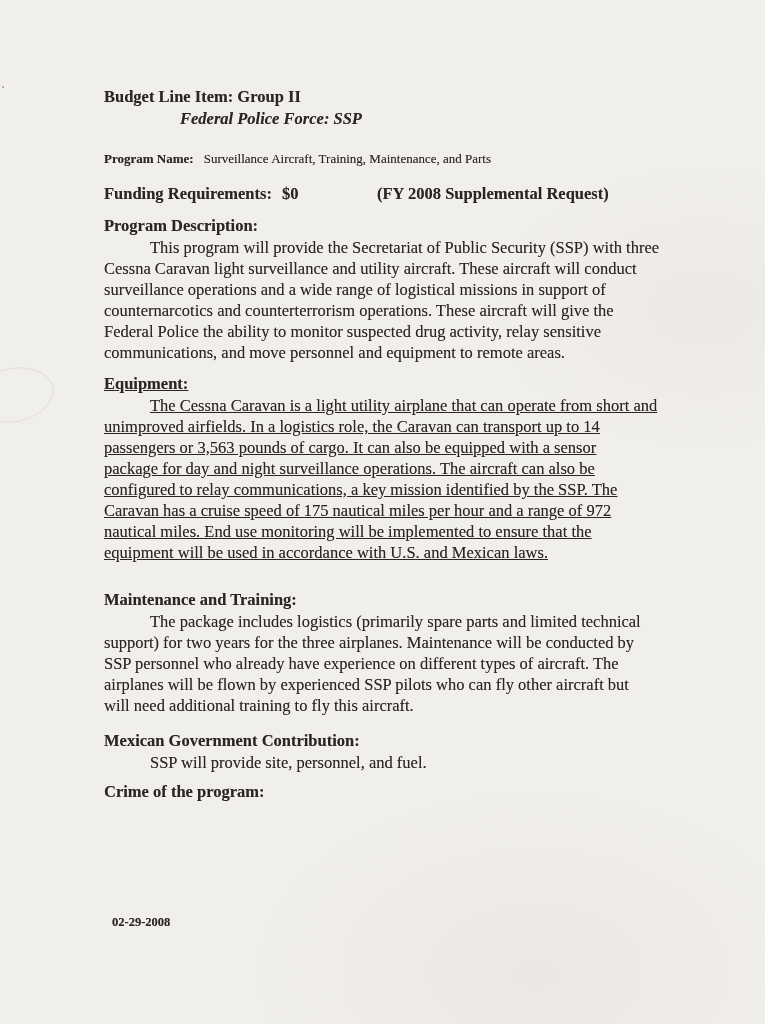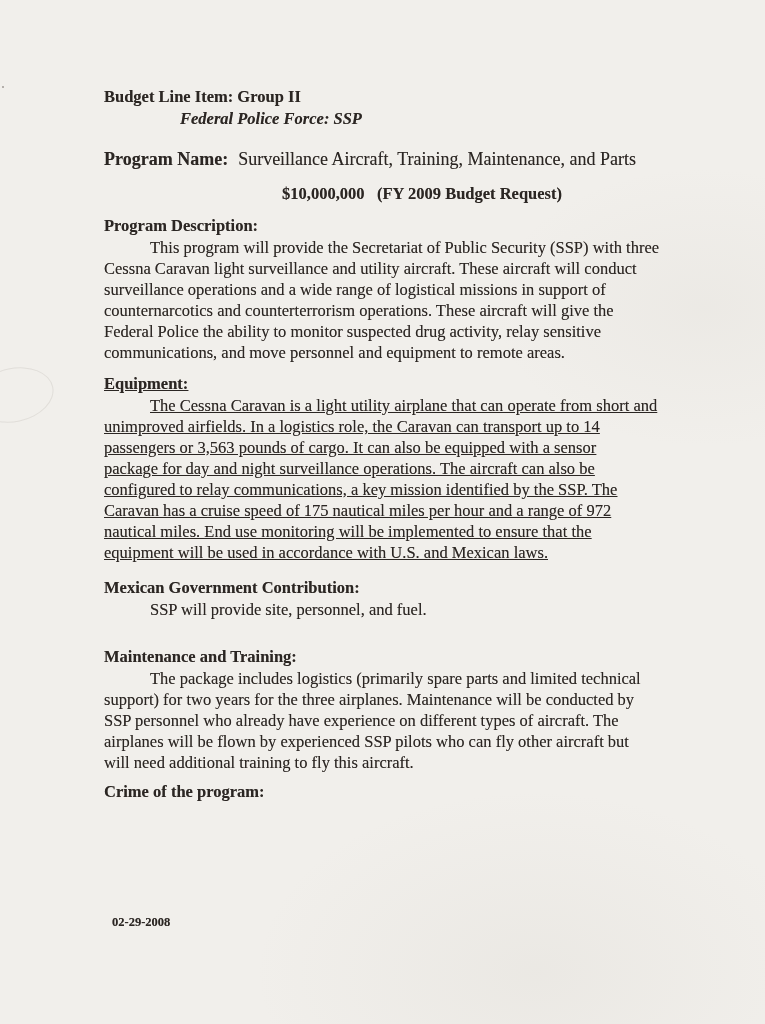--- a/index.html
+++ b/index.html
@@ -60,21 +60,21 @@
     font-weight: bold;
     font-size: 16.5px;
     line-height: 22px;
     white-space: nowrap;
   }
   .ind1 { padding-left: 44px; }
   .ind2 { padding-left: 76px; font-style: italic; }
 
   .pn-block {
     margin-top: 18px;
-    font-size: 18px;
+    font-size: 13px;
     line-height: 22px;
   }
   .pn-label { font-weight: bold; margin-right: 10px; }
 
   .funding { margin-top: 12px; }
   .f-row {
     display: flex;
     font-size: 16.5px;
     line-height: 23px;
     font-weight: bold;
@@ -125,23 +125,23 @@
     <div class="h-line">Budget Line Item: Group II</div>
     <div class="h-line ind2">Federal Police Force:  SSP</div>
   </div>
 
   <div class="pn-block">
     <span class="pn-label">Program Name:</span><span>Surveillance Aircraft, Training, Maintenance, and Parts</span>
   </div>
 
   <div class="funding">
     <div class="f-row">
-      <span class="f-label"></span>
-      <span class="f-amount">$10,000,000</span>
-      <span class="f-note">(FY 2009 Budget Request)</span>
+      <span class="f-label">Funding Requirements:</span>
+      <span class="f-amount">$0</span>
+      <span class="f-note">(FY 2008 Supplemental Request)</span>
     </div>
   </div>
 
   <div class="section sec-desc">
     <div class="sec-heading">Program Description:</div>
     <p class="sec-body">This program will provide the Secretariat of Public Security (SSP) with three
 Cessna Caravan light surveillance and utility aircraft.  These aircraft will conduct
 surveillance operations and a wide range of logistical missions in support of
 counternarcotics and counterterrorism operations.  These aircraft will give the
 Federal Police the ability to monitor suspected drug activity, relay sensitive
@@ -153,32 +153,32 @@
     <p class="sec-body">The Cessna Caravan is a light utility airplane that can operate from short and
 unimproved airfields.  In a logistics role, the Caravan can transport up to 14
 passengers or 3,563 pounds of cargo.  It can also be equipped with a sensor
 package for day and night surveillance operations.  The aircraft can also be
 configured to relay communications, a key mission identified by the SSP.  The
 Caravan has a cruise speed of 175 nautical miles per hour and a range of 972
 nautical miles.  End use monitoring will be implemented to ensure that the
 equipment will be used in accordance with U.S. and Mexican laws.</p>
   </div>
 
-  <div class="section sec-mex">
-    <div class="sec-heading">Mexican Government Contribution:</div>
-    <p class="sec-body">SSP will provide site, personnel, and fuel.</p>
-  </div>
-
   <div class="section sec-maint">
     <div class="sec-heading">Maintenance and Training:</div>
     <p class="sec-body">The package includes logistics (primarily spare parts and limited technical
 support) for two years for the three airplanes.  Maintenance will be conducted by
 SSP personnel who already have experience on different types of aircraft.  The
 airplanes will be flown by experienced SSP pilots who can fly other aircraft but
 will need additional training to fly this aircraft.</p>
+  </div>
+
+  <div class="section sec-mex">
+    <div class="sec-heading">Mexican Government Contribution:</div>
+    <p class="sec-body">SSP will provide site, personnel, and fuel.</p>
   </div>
 
   <div class="section sec-impact">
     <div class="sec-heading">Crime of the program:</div>
     <p class="sec-body"></p>
   </div>
 
 </div>
 
 <div class="footer-date">02-29-2008</div>

